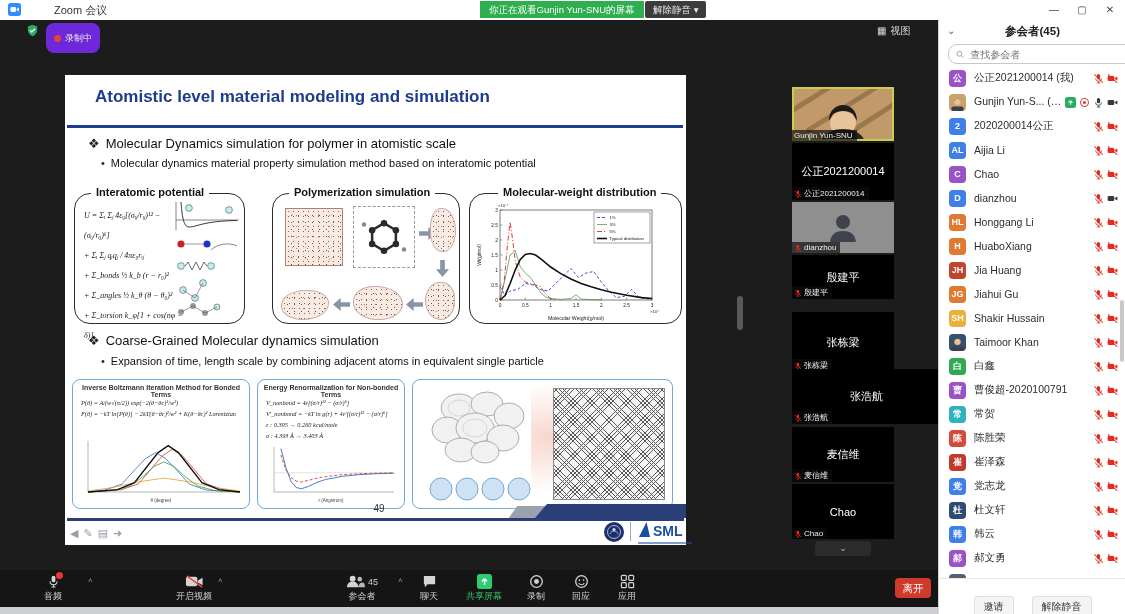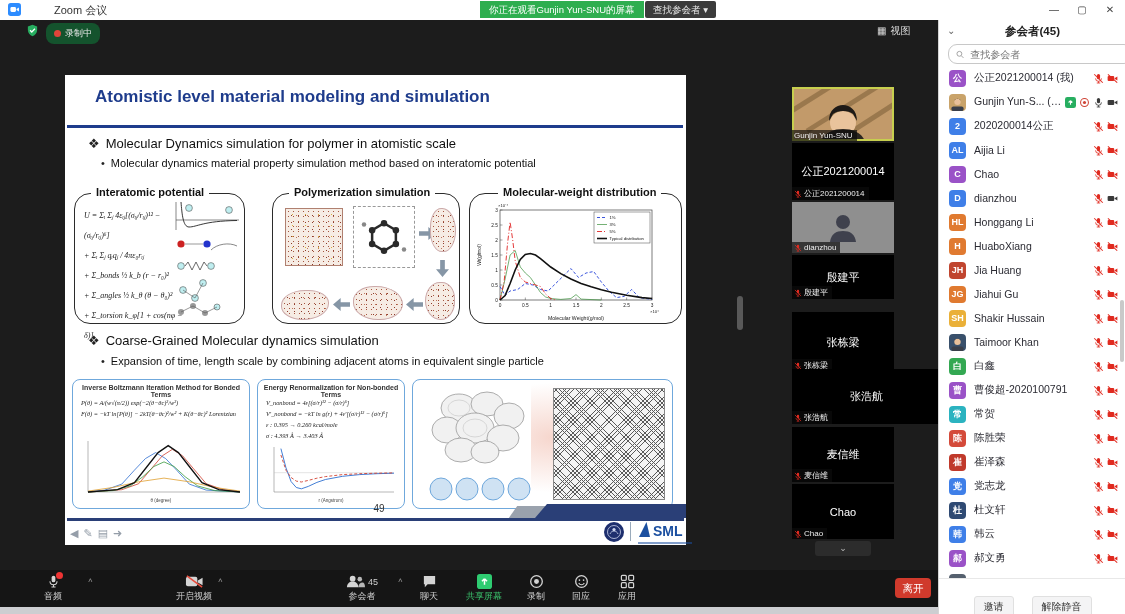--- a/index.html
+++ b/index.html
@@ -13,22 +13,22 @@
   .banner{position:absolute;left:480px;top:1px;height:17px;line-height:17px;background:#2eae4f;
           color:#fff;font-size:9.5px;padding:0 9px;border-radius:0;}
   .viewopts{position:absolute;left:645px;top:1px;height:17px;line-height:17px;background:#3b3b3b;
             color:#e8e8e8;font-size:9.5px;padding:0 8px;border-radius:2px;}
   .winctl{position:absolute;top:0;width:28px;height:20px;text-align:center;line-height:20px;
           font-size:10px;color:#444;}
 
   
   .stage{position:absolute;left:0;top:20px;width:938px;height:550px;background:#1c1c1c;}
   .shield{position:absolute;left:26px;top:4px;width:13px;height:13px;}
-  .recpill{position:absolute;left:46px;top:3px;height:21px;display:flex;align-items:center;gap:4px;
-           background:#14532d;border-radius:8px;padding:0 8px;color:#e8e8e8;font-size:9px;}
+  .recpill{position:absolute;left:46px;top:3px;height:30px;display:flex;align-items:center;gap:4px;
+           background:#6d28d9;border-radius:8px;padding:0 8px;color:#e8e8e8;font-size:9px;}
   .recdot{width:7px;height:7px;border-radius:50%;background:#e0443a;border:1.5px solid #f2wait;}
   .recdot{width:7px;height:7px;border-radius:50%;background:#e0443a;}
   .viewbtn{position:absolute;left:877px;top:3px;height:15px;display:flex;align-items:center;gap:4px;
            color:#d8d8d8;font-size:10px;}
   .scrollthumb{position:absolute;left:737px;top:276px;width:6px;height:34px;background:#595959;border-radius:3px;}
 
   
   .slide{position:absolute;left:65px;top:55px;width:621px;height:470px;background:#fff;color:#111;}
   .slide *{box-sizing:border-box;}
   .s-title{position:absolute;left:30px;top:12px;font-size:17px;font-weight:bold;color:#1e3c8c;}
@@ -138,21 +138,21 @@
 <div class="app">
 
   <div class="titlebar">
     <svg class="appicon" viewBox="0 0 14 14">
       <rect width="14" height="14" rx="3" fill="#2d8cff"></rect>
       <rect x="2.6" y="4.4" width="6" height="5.2" rx="1.4" fill="#fff"></rect>
       <path d="M9.2 6.5l2.6-1.6v4.2L9.2 7.5z" fill="#fff"></path>
     </svg>
     <span class="apptitle">Zoom 会议</span>
     <span class="banner">你正在观看Gunjin Yun-SNU的屏幕</span>
-    <span class="viewopts">查找参会者 ▾</span>
+    <span class="viewopts">解除静音 ▾</span>
     <span class="winctl" style="left:1040px">—</span>
     <span class="winctl" style="left:1068px">▢</span>
     <span class="winctl" style="left:1096px">✕</span>
   </div>
 
   <div class="stage">
     <svg class="shield" viewBox="0 0 14 14">
       <path d="M7 0.8l5 1.8v3.6c0 3.4-2.1 5.8-5 7-2.9-1.2-5-3.6-5-7V2.6z" fill="#27ae60"></path>
       <path d="M4.4 6.8l1.8 1.8 3.4-3.4" stroke="#fff" stroke-width="1.4" fill="none"></path>
     </svg>

